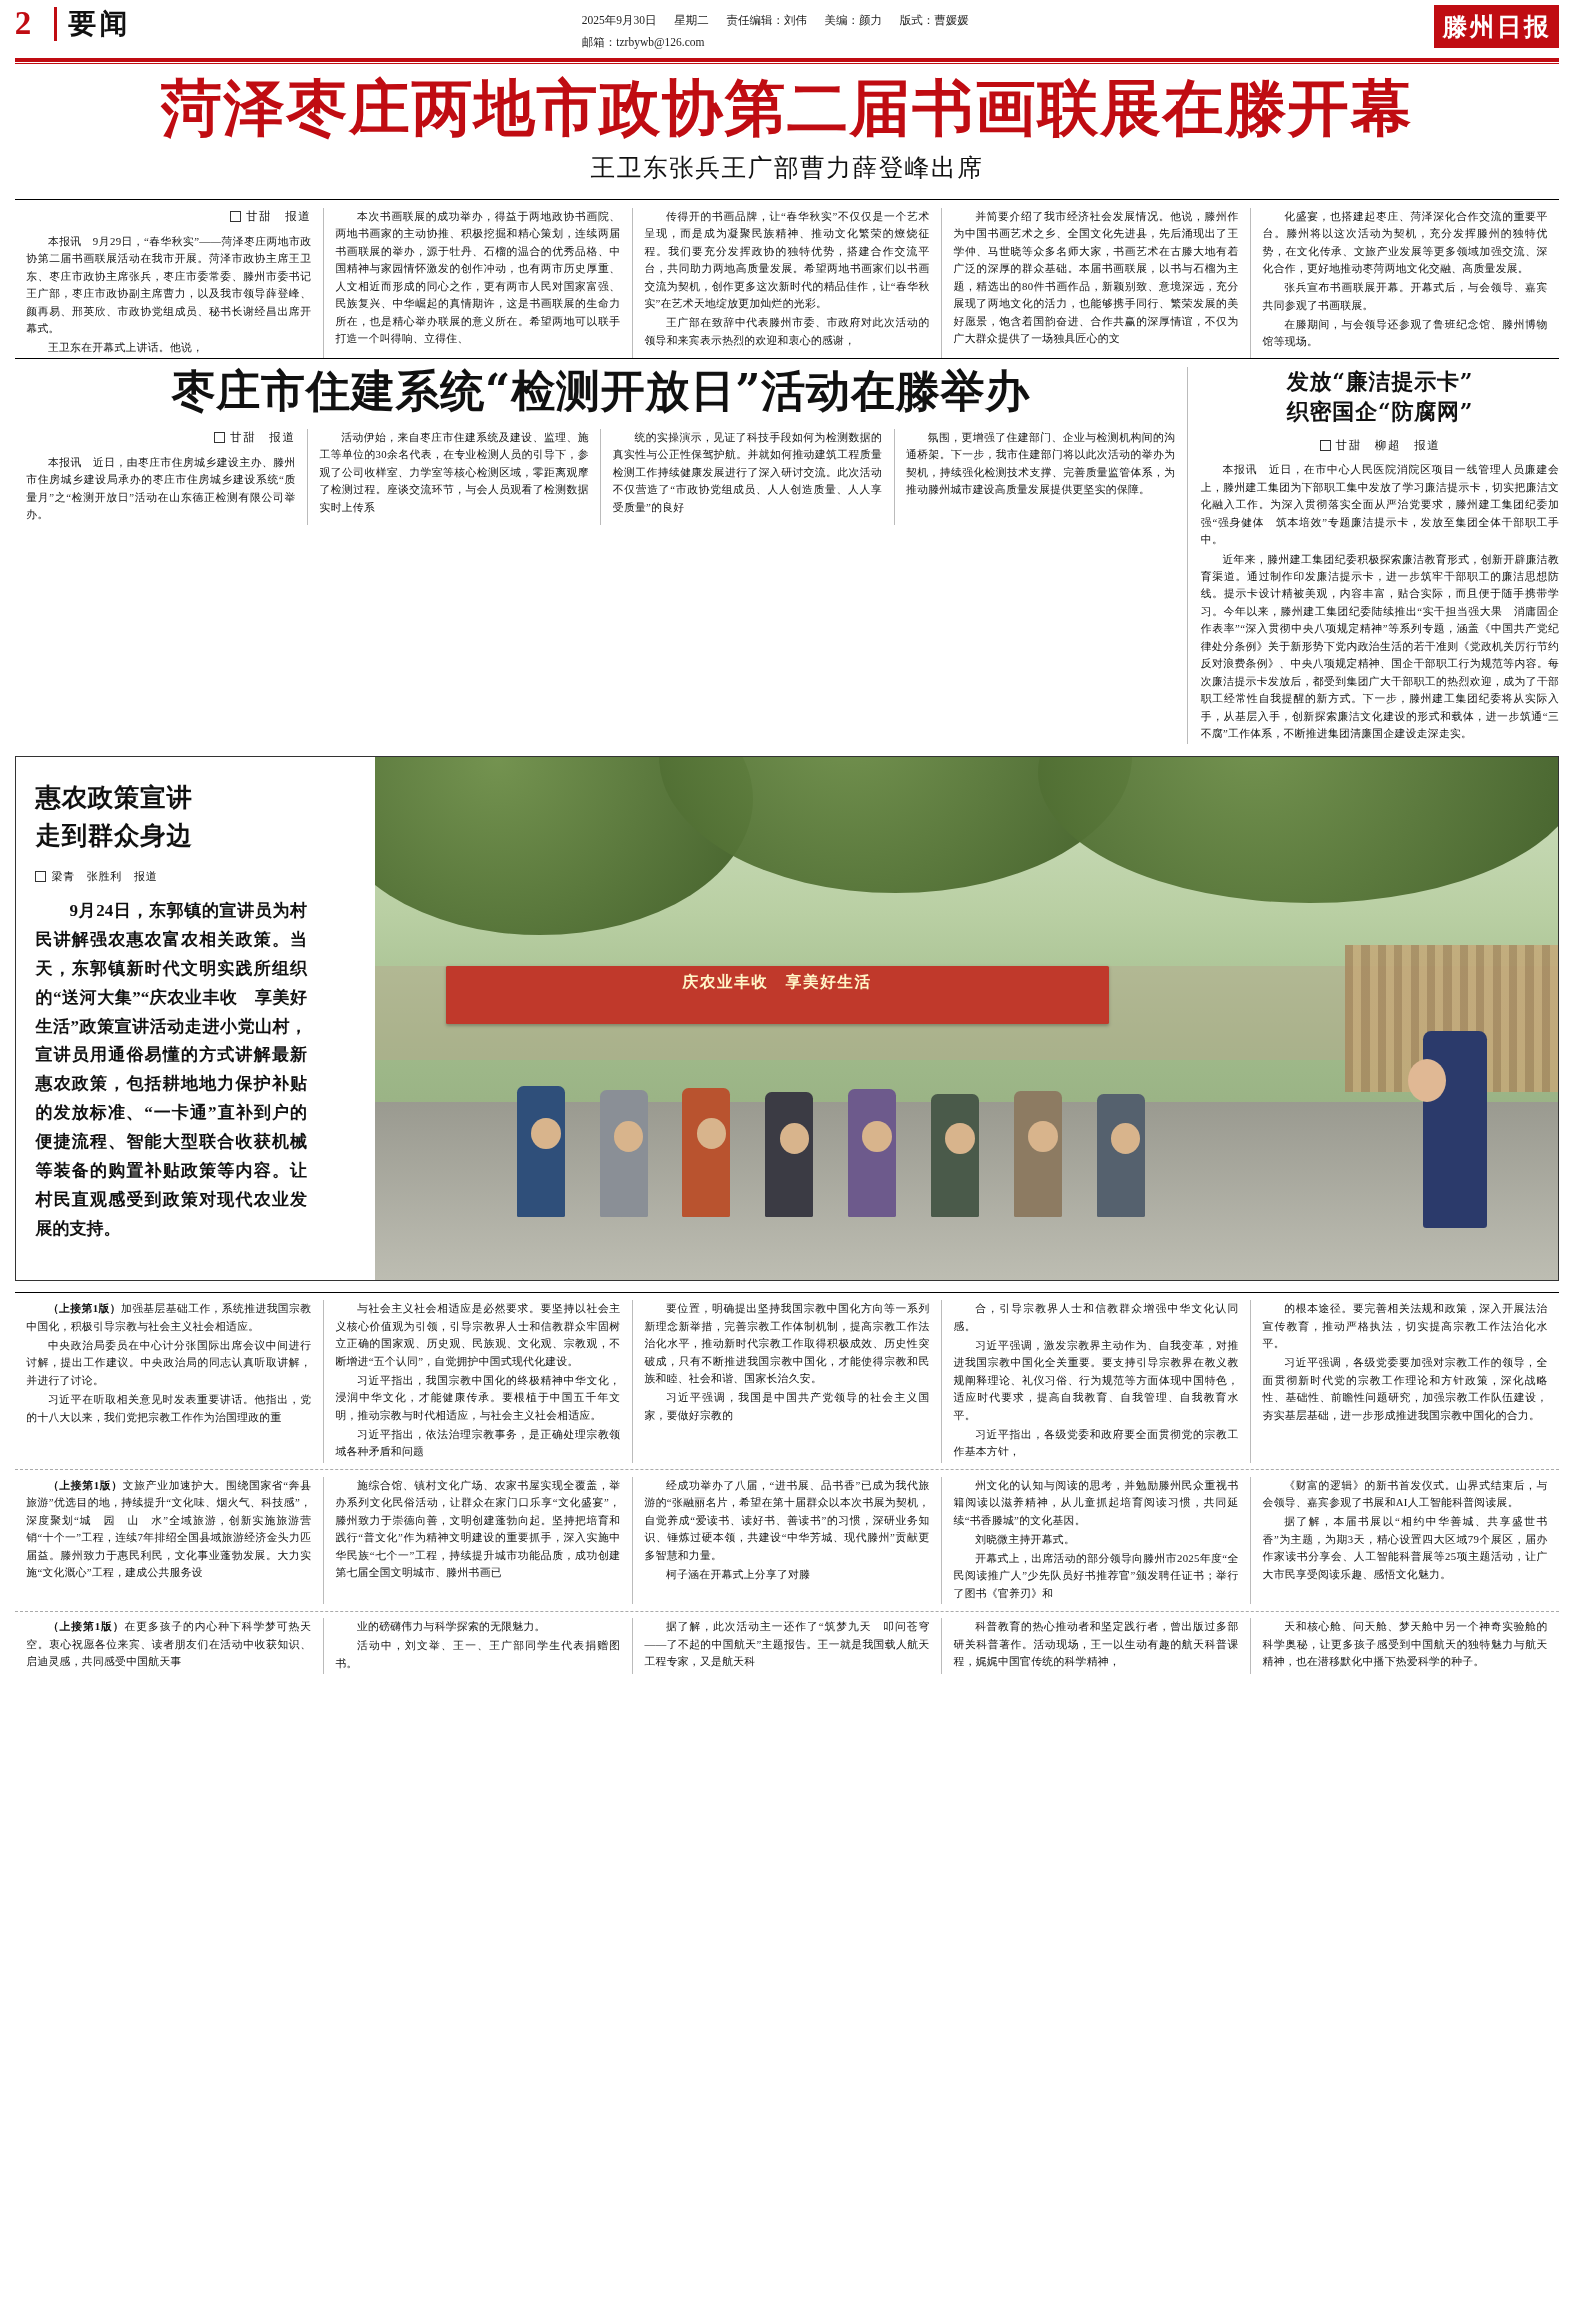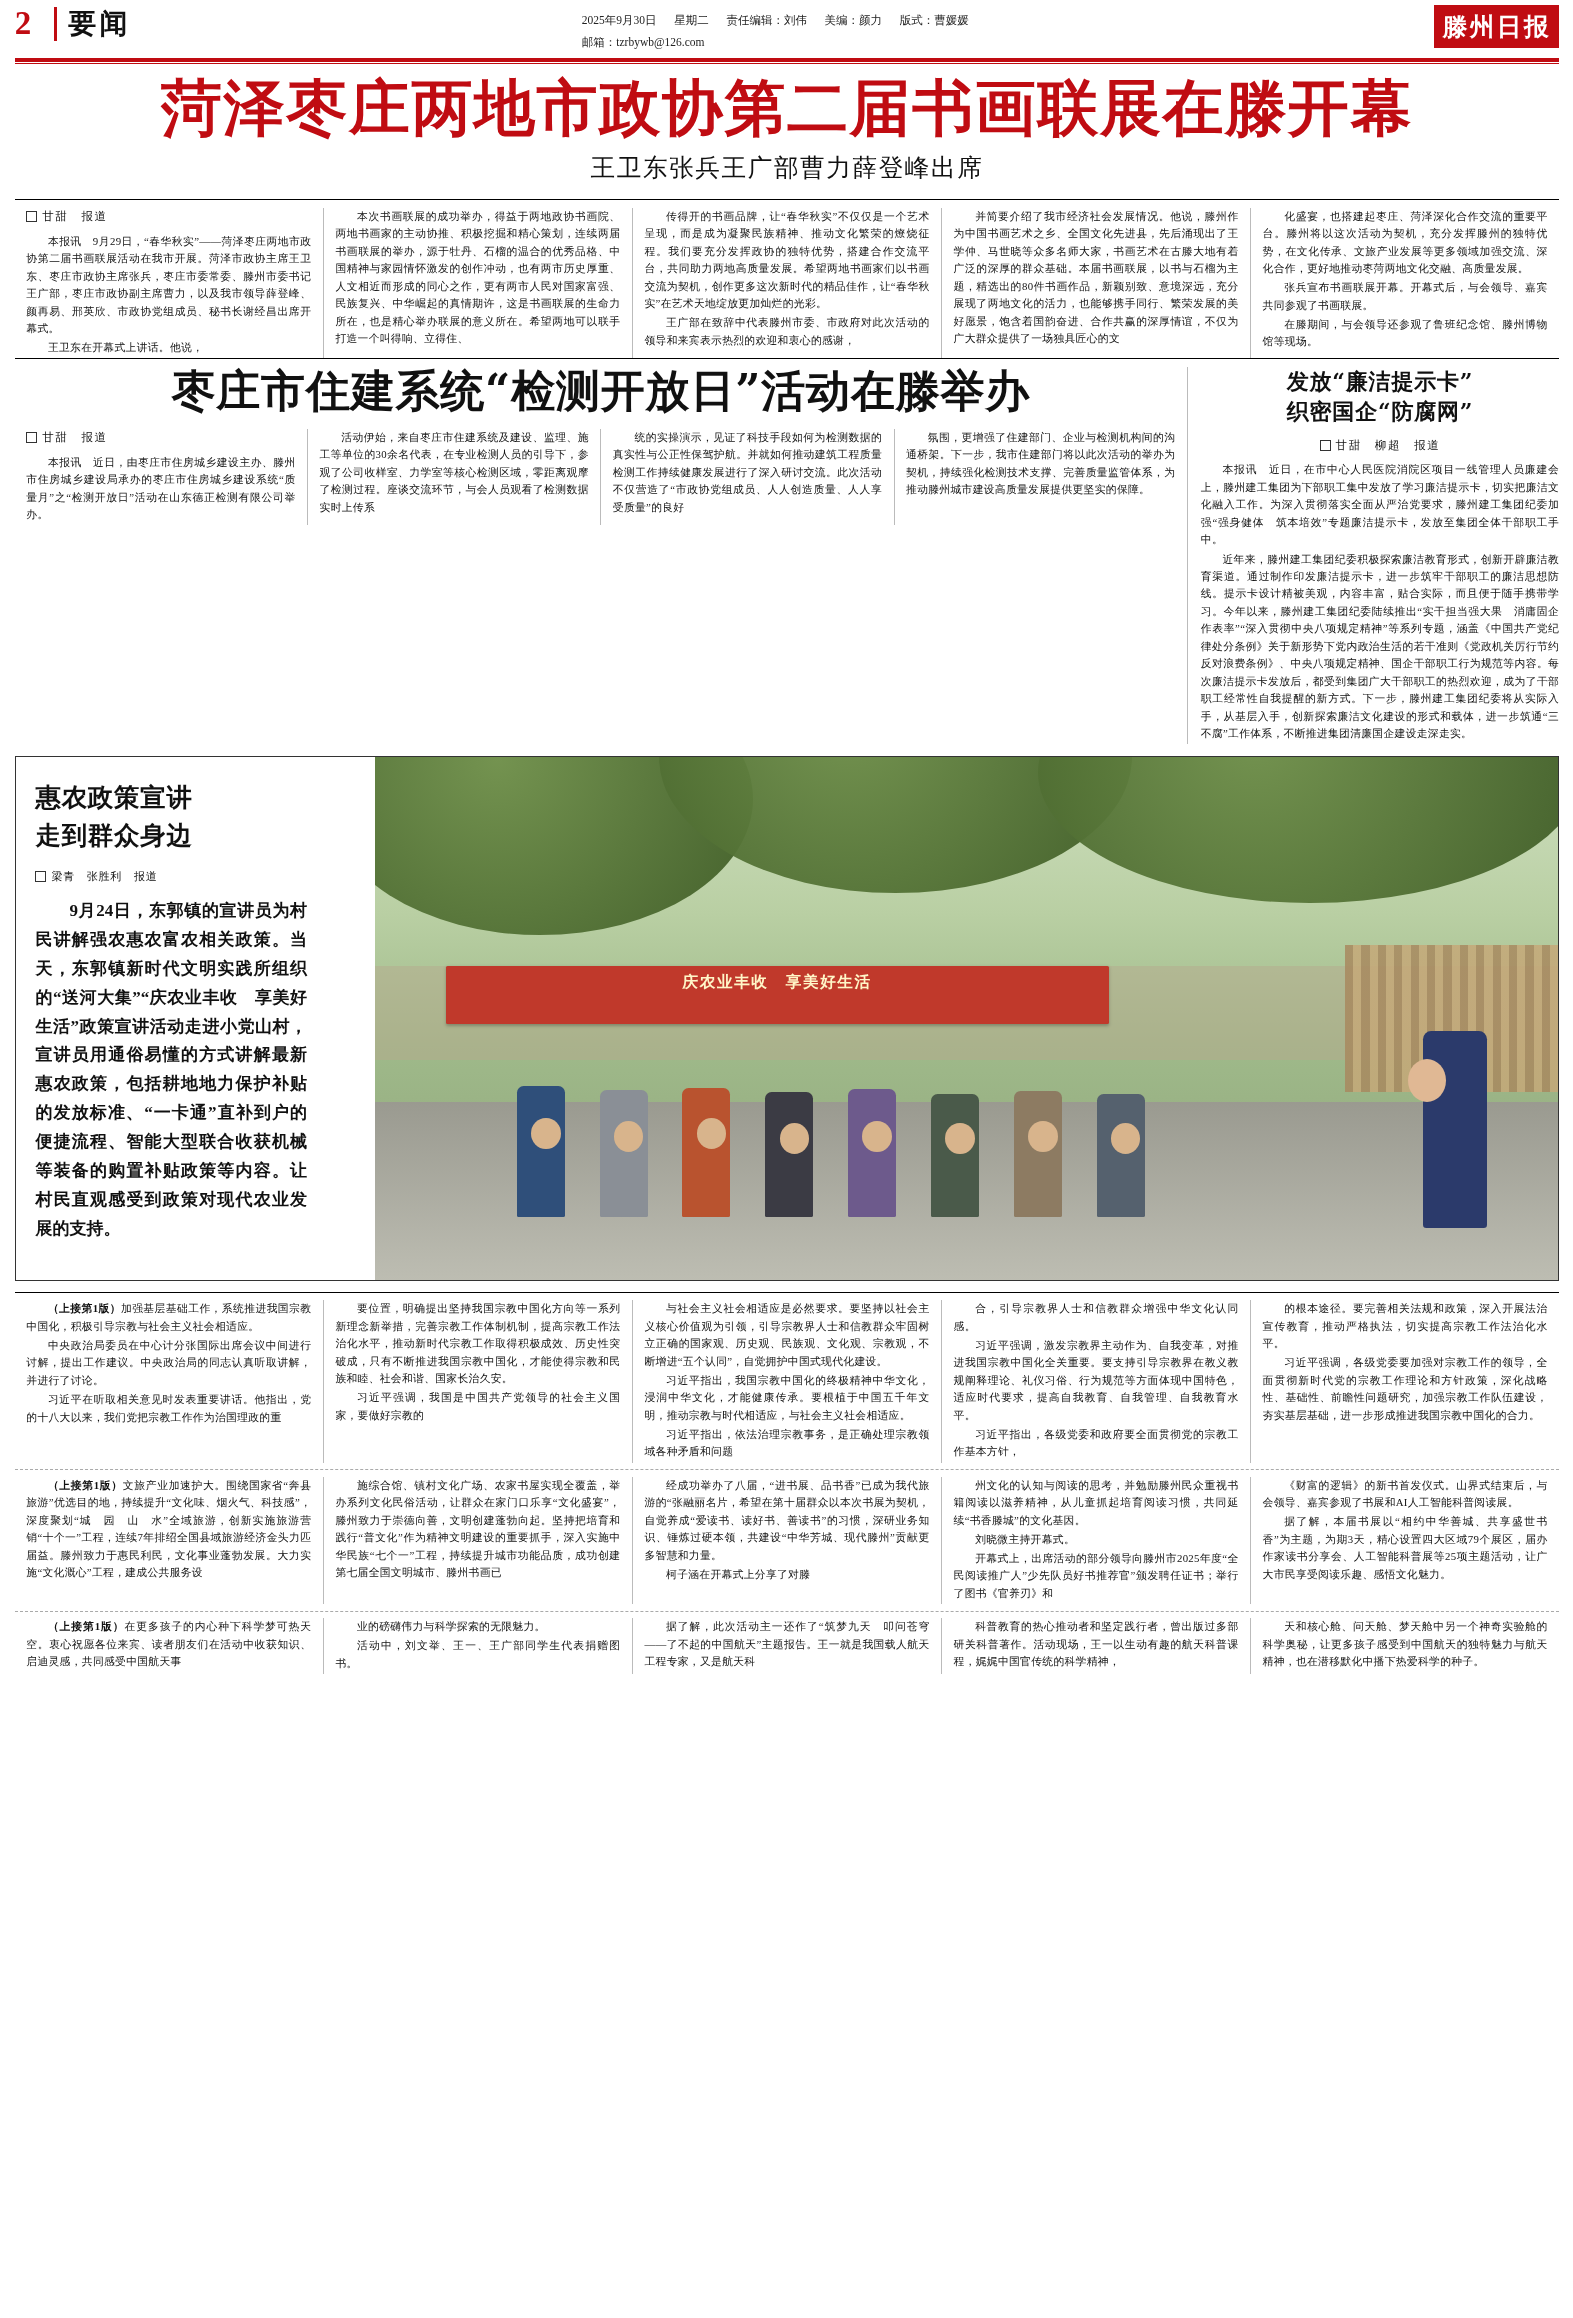--- a/index.html
+++ b/index.html
@@ -26,21 +26,21 @@
   .subhead{font-size:24.6px;letter-spacing:1.6px;margin-top:11.5px;color:#111;font-family:"DejaVu Serif",serif;}
 
   .hr-thin{height:0.8px;background:#000;margin:11.5px 0 0 0;}
 
   
   .cols{display:flex;gap:0;margin-top:8.2px;}
   .col{flex:1;padding:0 11.5px;box-sizing:border-box;position:relative;}
   .col + .col{border-left:0.8px solid #bbb;}
   .ctext{font-size:10.8px;line-height:1.62;text-align:justify;letter-spacing:0.3px;}
   .ctext p{margin:0 0 1.6px 0;text-indent:2em;}
-  .byline{font-size:11.5px;letter-spacing:1.6px;margin:1.6px 0 8.2px 0;display:flex;align-items:center;gap:4.9px;}
+  .byline{font-size:11.5px;letter-spacing:1.6px;margin:1.6px 0 8.2px 0;display:flex;align-items:center;gap:4.9px;justify-content:flex-end;}
   .box-ico{display:inline-block;width:9px;height:9px;border:0.8px solid #333;}
 
   
   .sec2{display:flex;margin-top:0;border-top:0.8px solid #000;padding-top:8.2px;}
   .sec2-left{flex:0 0 1172px;}
   .sec2-right{flex:1;border-left:0.8px solid #bbb;padding-left:13px;}
   .head2{font-size:44px;font-weight:700;text-align:center;letter-spacing:0.8px;font-family:"DejaVu Serif",serif;line-height:1.1;}
   .head3{font-size:22px;font-weight:700;text-align:center;letter-spacing:0.8px;line-height:1.35;font-family:"DejaVu Serif",serif;}
   .cols3{display:flex;margin-top:13px;}
   .cols3 .col{flex:1;}
@@ -248,33 +248,33 @@
     <div class="brow">
       <div class="col">
         <div class="ctext">
           <p><span class="cont-label">（上接第1版）</span><span>加强基层基础工作，系统推进我国宗教中国化，积极引导宗教与社会主义社会相适应。</span></p>
           <p>中央政治局委员在中心计分张国际出席会议中间进行讨解，提出工作建议。中央政治局的同志认真听取讲解，并进行了讨论。</p>
           <p>习近平在听取相关意见时发表重要讲话。他指出，党的十八大以来，我们党把宗教工作作为治国理政的重</p>
         </div>
       </div>
       <div class="col">
         <div class="ctext">
-          <p>要位置，明确提出坚持我国宗教中国化方向等一系列新理念新举措，完善宗教工作体制机制，提高宗教工作法治化水平，推动新时代宗教工作取得积极成效、历史性突破成，只有不断推进我国宗教中国化，才能使得宗教和民族和睦、社会和谐、国家长治久安。</p>
-          <p>习近平强调，我国是中国共产党领导的社会主义国家，要做好宗教的</p>
-        </div>
-      </div>
-      <div class="col">
-        <div class="ctext">
           <p>与社会主义社会相适应是必然要求。要坚持以社会主义核心价值观为引领，引导宗教界人士和信教群众牢固树立正确的国家观、历史观、民族观、文化观、宗教观，不断增进“五个认同”，自觉拥护中国式现代化建设。</p>
           <p>习近平指出，我国宗教中国化的终极精神中华文化，浸润中华文化，才能健康传承。要根植于中国五千年文明，推动宗教与时代相适应，与社会主义社会相适应。</p>
           <p>习近平指出，依法治理宗教事务，是正确处理宗教领域各种矛盾和问题</p>
         </div>
       </div>
       <div class="col">
         <div class="ctext">
+          <p>要位置，明确提出坚持我国宗教中国化方向等一系列新理念新举措，完善宗教工作体制机制，提高宗教工作法治化水平，推动新时代宗教工作取得积极成效、历史性突破成，只有不断推进我国宗教中国化，才能使得宗教和民族和睦、社会和谐、国家长治久安。</p>
+          <p>习近平强调，我国是中国共产党领导的社会主义国家，要做好宗教的</p>
+        </div>
+      </div>
+      <div class="col">
+        <div class="ctext">
           <p>合，引导宗教界人士和信教群众增强中华文化认同感。</p>
           <p>习近平强调，激发宗教界主动作为、自我变革，对推进我国宗教中国化全关重要。要支持引导宗教界在教义教规阐释理论、礼仪习俗、行为规范等方面体现中国特色，适应时代要求，提高自我教育、自我管理、自我教育水平。</p>
           <p>习近平指出，各级党委和政府要全面贯彻党的宗教工作基本方针，</p>
         </div>
       </div>
       <div class="col">
         <div class="ctext">
           <p>的根本途径。要完善相关法规和政策，深入开展法治宣传教育，推动严格执法，切实提高宗教工作法治化水平。</p>
           <p>习近平强调，各级党委要加强对宗教工作的领导，全面贯彻新时代党的宗教工作理论和方针政策，深化战略性、基础性、前瞻性问题研究，加强宗教工作队伍建设，夯实基层基础，进一步形成推进我国宗教中国化的合力。</p>
         </div>

